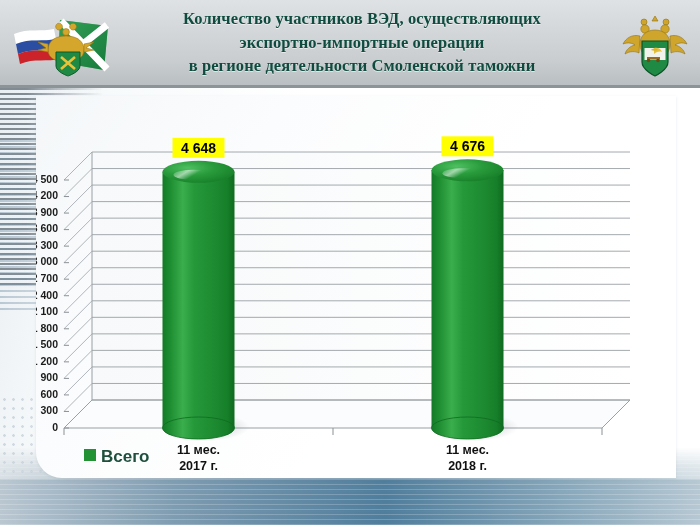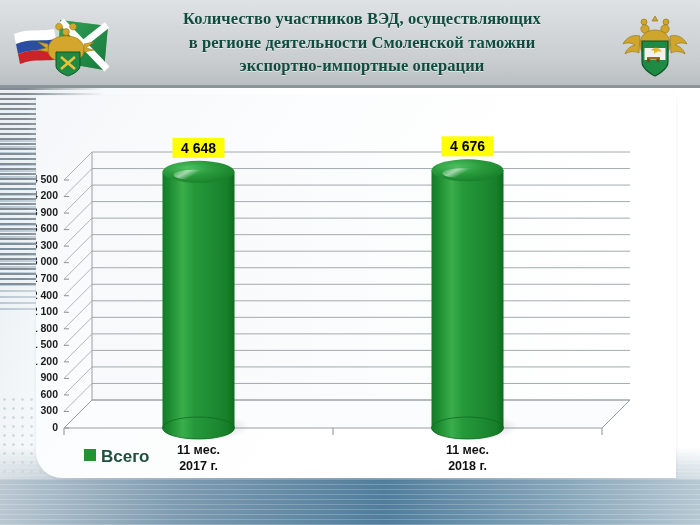--- a/index.html
+++ b/index.html
@@ -152,22 +152,22 @@
         <path d="M44 32 L34 30 L42 36 L34 38 L44 40 Z"></path>
         <path d="M80 32 L90 30 L82 36 L90 38 L80 40 Z"></path>
       </g>
 
       <path d="M52 40 L76 40 L76 54 C76 60, 64 64, 64 64 C64 64, 52 60, 52 54 Z" fill="#1f8a43" stroke="#0d5b2b" stroke-width="1"></path>
       <path d="M57 45 L71 57 M71 45 L57 57" stroke="#e8c23a" stroke-width="2.6" fill="none"></path>
     </svg>
 
     <div class="header-title">
       <span class="ln">Количество участников ВЭД, осуществляющих</span>
+      <span class="ln">экспортно-импортные операции</span>
       <span class="ln">в регионе деятельности Смоленской таможни</span>
-      <span class="ln">экспортно-импортные операции</span>
     </div>
 
     <svg class="logo-right" viewBox="0 0 74 74">
       <g fill="#cfa52c" stroke="#8f7014" stroke-width=".6">
 
         <path d="M37 6 l3 5 h-6 z"></path>
         <circle cx="26" cy="12" r="3"></circle>
         <circle cx="48" cy="12" r="3"></circle>
 
         <circle cx="27" cy="19" r="4.2"></circle>

